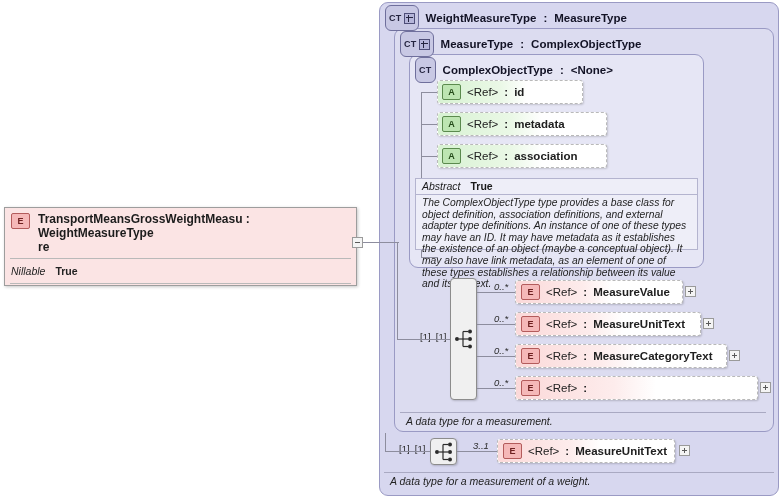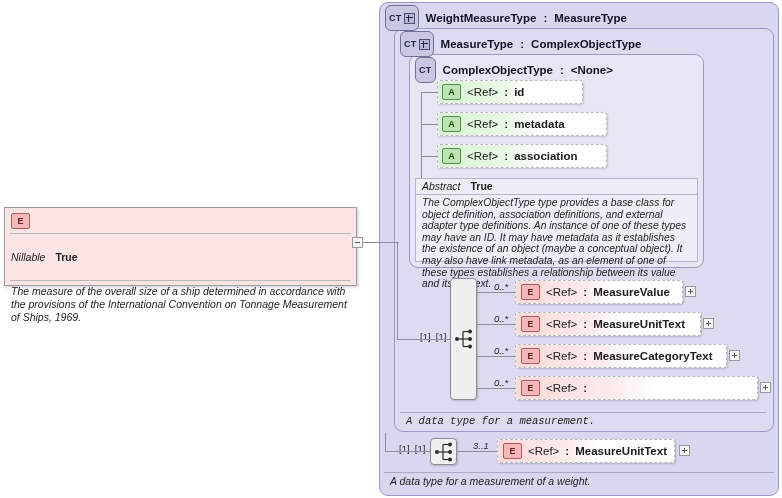--- a/index.html
+++ b/index.html
@@ -59,21 +59,21 @@
   .exp:before,.exp:after{content:"";position:absolute;background:#5a5a5a;}
   .exp:before{left:2px;right:2px;top:4px;height:1px;}
   .exp.plus:after{top:2px;bottom:2px;left:4px;width:1px;}
 
   
   .card{position:absolute;box-sizing:border-box;background:#fbe4e4;
         border:1px solid #9d9d9d;box-shadow:1px 1px 3px rgba(0,0,0,.22);}
   .card .row1{display:flex;gap:8px;padding:4px 6px 3px 6px;}
   .card .title{font-size:12px;font-weight:bold;color:#1c1c1c;line-height:14px;}
   .card .sep{height:1px;background:#b9b9b9;margin:1px 5px;}
-  .card .row2{display:flex;gap:10px;padding:16px 6px;align-items:baseline;}
+  .card .row2{display:flex;gap:10px;padding:5px 6px;align-items:baseline;}
   .card .k{font-style:italic;font-size:10.5px;color:#222;}
   .card .v{font-size:10.5px;font-weight:bold;color:#222;}
   .card .doc{font-style:italic;font-size:10.5px;line-height:13px;color:#222;padding:3px 6px 4px 6px;}
 
   
   .strip{position:absolute;box-sizing:border-box;}
   .strip .hr{height:1px;background:#a9a9c2;}
   .strip .txt{font-style:italic;font-size:10.5px;color:#222;padding:2px 0 0 6px;}
 
   .docbox{position:absolute;box-sizing:border-box;background:#eeeef8;
@@ -163,21 +163,21 @@
 <div class="abox" style="left:437px;top:144px;width:170px;">
   <div class="tint"></div>
   <div class="inner">
     <span class="badge-a">A</span>
     <span class="eref">&lt;Ref&gt;</span>
     <span class="ename">:</span>
     <span class="ename">association</span>
   </div>
 </div>
 
-<div class="docbox" style="left:415px;top:178px;width:283px;height:84px;">
+<div class="docbox" style="left:415px;top:178px;width:283px;height:72px;">
   <div class="kv">
     <span class="k">Abstract</span>
     <span class="v">True</span>
   </div>
   <div class="hr"></div>
   <div class="body">The ComplexObjectType type provides a base class for object definition, association definitions, and external adapter type definitions. An instance of one of these types may have an ID. It may have metadata as it establishes the existence of an object (maybe a conceptual object). It may also have link metadata, as an element of one of these types establishes a relationship between its value and its context.</div>
 </div>
 
 <div class="comp" style="left:450px;top:278px;width:27px;height:122px;">
   <svg width="20" height="22" viewBox="0 0 20 22">
@@ -241,21 +241,21 @@
 <div class="ebox" style="left:515px;top:376px;width:243px;height:24px;">
   <div class="tint"></div>
   <div class="inner">
     <span class="badge-e">E</span>
     <span class="eref">&lt;Ref&gt;</span>
     <span class="ename">:</span>
   </div>
 </div>
 <div class="exp plus" style="left:760px;top:382px;"></div>
 
-<div class="strip" style="left:400px;top:412px;width:366px;font-family:Liberation Mono, monospace;">
+<div class="strip" style="left:400px;top:412px;width:366px;">
   <div class="hr"></div>
   <div class="txt">A data type for a measurement.</div>
 </div>
 
 <div class="comp" style="left:430px;top:438px;width:27px;height:27px;">
   <svg width="20" height="22" viewBox="0 0 20 22">
     <circle cx="3" cy="11" r="2" fill="#2b2b2b"></circle>
     <line x1="5" y1="11" x2="9" y2="11" stroke="#2b2b2b" stroke-width="1.2"></line>
     <line x1="9" y1="3.5" x2="9" y2="18.5" stroke="#2b2b2b" stroke-width="1.2"></line>
     <line x1="9" y1="3.5" x2="14" y2="3.5" stroke="#2b2b2b" stroke-width="1.2"></line>
@@ -284,26 +284,31 @@
 <div class="exp plus" style="left:679px;top:445px;"></div>
 
 <div class="strip" style="left:384px;top:472px;width:390px;">
   <div class="hr"></div>
   <div class="txt">A data type for a measurement of a weight.</div>
 </div>
 
 <div class="card" style="left:4px;top:207px;width:353px;height:79px;">
   <div class="row1">
     <span class="badge-e" style="margin-top:1px;">E</span>
+    <span class="title">
+      <span>TransportMeansGrossWeightMeasu</span>
+      <span>:</span>
+      <span>WeightMeasureType</span><br>
+      <span>re</span>
+    </span>
   </div>
   <div class="sep"></div>
   <div class="row2">
     <span class="k">Nillable</span>
     <span class="v">True</span>
   </div>
   <div class="sep"></div>
-  <div class="doc">The measure of the overall size of a ship determined in accordance with the provisions of the International Convention on Tonnage Measurement of Ships, 1969.</div>
 </div>
 
 <div class="ln lnh" style="left:357px;top:242px;width:11px;"></div>
 <div class="exp" style="left:352px;top:237px;"></div>
 <div class="ln lnh" style="left:363px;top:242px;width:36px;"></div>
 <div class="ln lnv" style="left:397px;top:242px;height:98px;"></div>
 
 </body></html>

